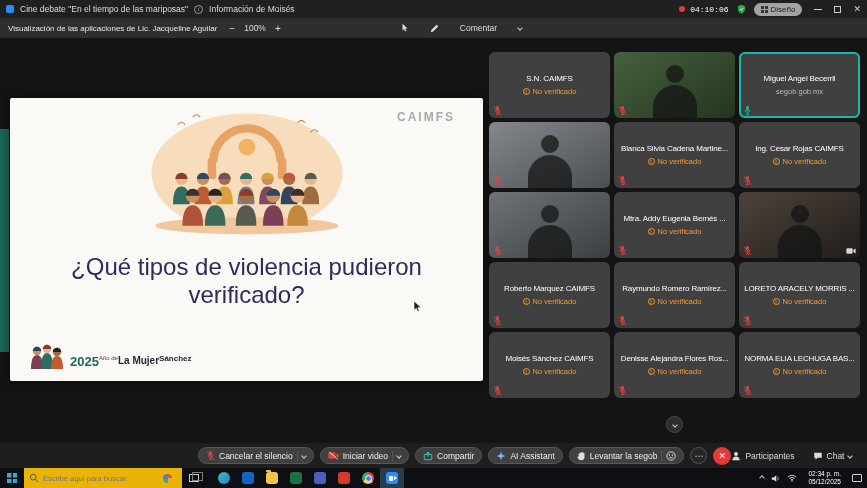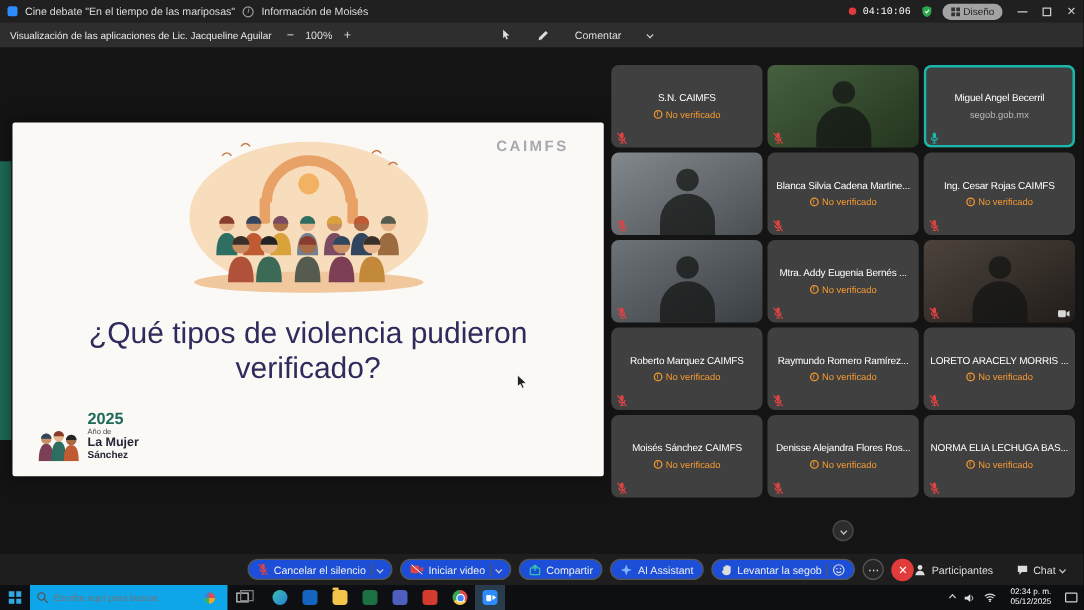--- a/index.html
+++ b/index.html
@@ -43,21 +43,21 @@
   .main{position:absolute;top:38px;left:0;width:867px;height:405px;background:#141414}
   .green-strip{position:absolute;left:0;top:91px;width:9px;height:223px;background:#1d6a58}
   .slide{position:absolute;left:10px;top:60px;width:473px;height:283px;background:#fbf9f6;
          border-radius:2px;box-shadow:0 0 14px rgba(0,0,0,.5)}
   .caimfs{position:absolute;top:12px;right:28px;color:#a8a8af;font-size:12px;
           letter-spacing:2px;font-weight:700}
   .illus{position:absolute;top:2px;left:50%;transform:translateX(-50%)}
   .slide-title{position:absolute;top:155px;left:0;right:0;text-align:center;color:#2f2b5c;
                font-size:24px;font-weight:400;line-height:1.15}
   .logo2025{position:absolute;left:20px;bottom:12px;display:flex;align-items:flex-end;gap:6px}
-  .logo-col{display:flex;flex-direction:column;line-height:1.1}
+  .logo-col{display:flex;line-height:1.1}
   .logo-year{color:#1d6a58;font-weight:800;font-size:13px}
   .logo-l1{font-size:6px;color:#444}
   .logo-l2{font-size:10px;font-weight:700;color:#262636}
   .logo-l3{font-size:8px;font-weight:700;color:#262636}
   .cursor{position:absolute;left:403px;top:200px}
 
   
   .grid{position:absolute;left:489px;top:14px;display:grid;
         grid-template-columns:repeat(3,121px);grid-auto-rows:66px;gap:4px}
   .tile{position:relative;background:#404040;border-radius:6px;display:flex;flex-direction:column;
@@ -81,41 +81,41 @@
   .sil-body{position:absolute;top:33px;left:50%;transform:translateX(-50%);width:44px;height:33px;
             border-radius:22px 22px 0 0;background:rgba(18,20,18,.72)}
   .collapse-btn{position:absolute;left:666px;top:378px;width:17px;height:17px;border-radius:50%;
                 background:#2d2d2d;border:1px solid #4a4a4a;display:flex;align-items:center;
                 justify-content:center}
 
   
   .controlbar{position:absolute;top:443px;left:0;right:0;height:25px;background:#1e1e1e;
               display:flex;align-items:center;padding:0 12px}
   .ctl-left{display:flex;align-items:center;gap:6px;margin-left:186px}
-  .pill{height:17px;border:1px solid #565656;border-radius:9px;background:#1d4ed8;color:#eee;
+  .pill{height:17px;border:1px solid #565656;border-radius:9px;background:#404040;color:#eee;
         display:flex;align-items:center;gap:4px;padding:0 7px;font-size:8.5px;white-space:nowrap}
   .pill-sep{width:1px;height:10px;background:#555}
   .round-btn{width:17px;height:17px;border-radius:50%;border:1px solid #565656;background:#262626;
              color:#eee;display:flex;align-items:center;justify-content:center;font-size:9px}
   .end-btn{width:18px;height:18px;border-radius:50%;background:#e23b3b;color:#fff;display:flex;
            align-items:center;justify-content:center;font-size:9px}
   .ctl-right{margin-left:auto;display:flex;align-items:center;gap:18px;color:#ddd;
              font-size:8.5px;margin-right:6px}
   .ctl-item{display:flex;align-items:center;gap:4px}
 
   
   .taskbar{position:absolute;top:468px;left:0;right:0;height:20px;background:#0d0f12;
            display:flex;align-items:center}
   .start-btn{width:24px;height:20px;display:flex;align-items:center;justify-content:center}
   .win-logo{width:10px;height:10px;background:
     linear-gradient(#31a8e0,#31a8e0) 0 0/4.5px 4.5px no-repeat,
     linear-gradient(#31a8e0,#31a8e0) 5.5px 0/4.5px 4.5px no-repeat,
     linear-gradient(#31a8e0,#31a8e0) 0 5.5px/4.5px 4.5px no-repeat,
     linear-gradient(#31a8e0,#31a8e0) 5.5px 5.5px/4.5px 4.5px no-repeat}
-  .search-box{width:158px;height:20px;background:#0ea5e9;display:flex;align-items:center;
+  .search-box{width:158px;height:20px;background:#eab308;display:flex;align-items:center;
               padding:0 5px;gap:4px}
   .search-box input{border:none;background:transparent;outline:none;font-size:7.5px;color:#444;
                     width:116px;font-family:"Liberation Sans",sans-serif}
   .spark{width:9px;height:9px;border-radius:50%;
          background:conic-gradient(#e5484d 0 90deg,#f5a623 90deg 180deg,#35b26b 180deg 270deg,#3b82d4 270deg 360deg)}
   .taskview{width:24px;height:20px;display:flex;align-items:center;justify-content:center}
   .tv-ico{width:10px;height:8px;border:1px solid #cfcfcf;position:relative;background:#0d0f12}
   .tv-ico:before{content:"";position:absolute;left:2px;top:-3px;width:9px;height:7px;
                  border:1px solid #7e7e7e}
   .tb-apps{display:flex;height:20px;margin-left:6px}

